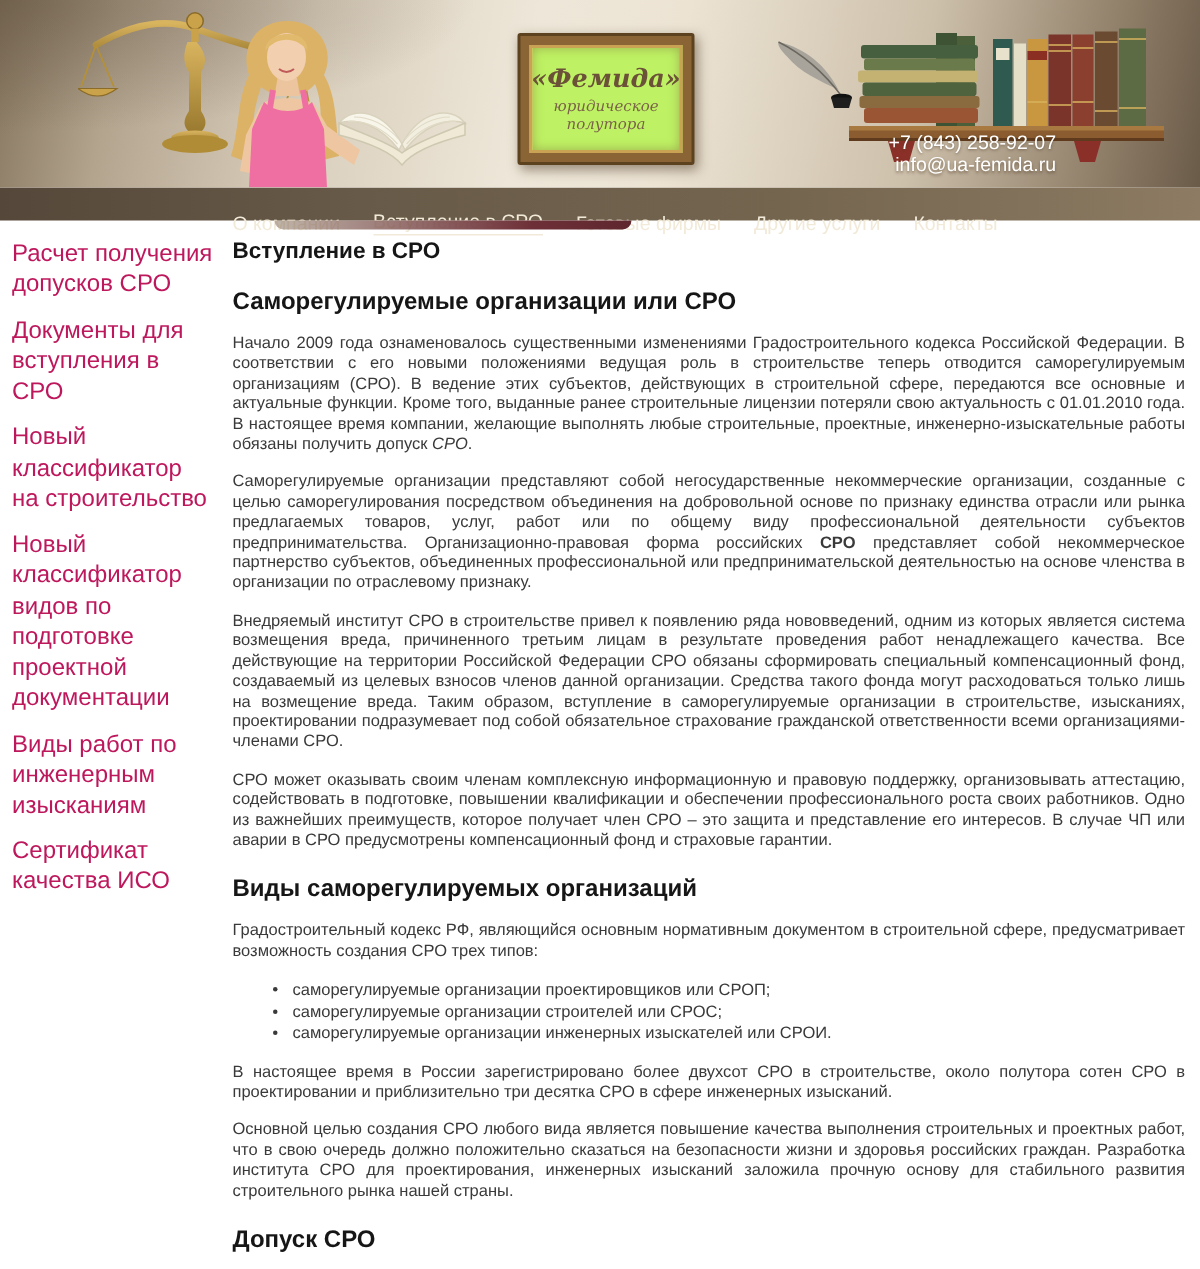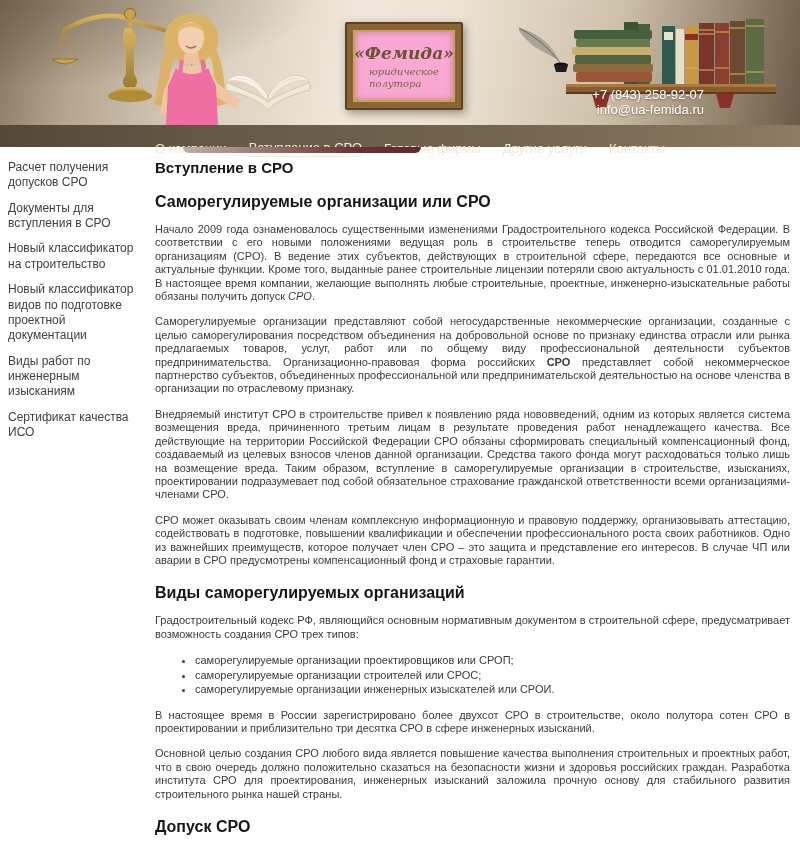--- a/index.html
+++ b/index.html
@@ -18,47 +18,47 @@
     background:radial-gradient(ellipse at 0% 0%,rgba(90,75,58,.5),rgba(90,75,58,0) 70%);
     pointer-events:none;
   }
   .g-abs{position:absolute;}
   .frame{
     box-sizing:border-box;position:absolute;left:345px;top:22px;width:118px;height:88px;
     background:#8a6434;border:2px solid #5c421f;border-radius:2px;
     box-shadow:2px 3px 8px rgba(70,50,30,.5);padding:6px;
   }
   .frame-inner{
-    box-sizing:border-box;width:100%;height:100%;background:#f9a8d4;
+    box-sizing:border-box;width:100%;height:100%;background:#bef264;
     border:2px solid #c9a254;box-shadow:inset 0 0 7px rgba(120,90,50,.45);
     display:flex;flex-direction:column;align-items:center;justify-content:center;
   }
   .logo-title{font-family:"DejaVu Serif",serif;font-style:italic;font-weight:bold;font-size:17px;color:#6b5138;}
-  .logo-sub{font-family:"DejaVu Serif",serif;font-style:italic;font-size:10px;color:#7a6248;line-height:1.15;text-align:left;margin-top:3px;}
+  .logo-sub{font-family:"DejaVu Serif",serif;font-style:italic;font-size:10px;color:#7a6248;line-height:1.15;text-align:center;margin-top:3px;}
   .contact{
     position:absolute;left:560px;top:88px;width:144px;text-align:right;z-index:5;
     color:#ffffff;font-size:13px;line-height:1.15;text-shadow:0 1px 2px rgba(80,60,40,.6);
   }
   
   .nav{
     height:22px;display:flex;align-items:center;gap:22px;padding-left:155px;
     background:linear-gradient(to right,#55483a 0%,#675a48 30%,#74654f 65%,#8d7b63 100%);
     font-size:13px;
   }
   .nav a{color:#f2ead9;text-decoration:none;white-space:nowrap;margin-top:24px;}
   .nav a.active{border-bottom:1px solid #f2ead9;padding-bottom:1px;}
   .photo-tail{
     position:absolute;left:183px;top:147px;width:238px;height:6px;
     border-radius:0 0 6px 6px;
     background:linear-gradient(90deg,rgba(140,120,100,.55),#6e3038 72%,#5f272e);
   }
   
   .content{display:flex;min-height:640px;}
   .sidebar{width:150px;box-sizing:border-box;padding:13px 8px 0 8px;flex-shrink:0;}
-  .sidebar a{display:block;color:#404040;font-size:12px;line-height:1.28;margin-bottom:10px;text-decoration:none;}
+  .sidebar a{display:block;color:#be185d;font-size:16px;line-height:1.28;margin-bottom:10px;text-decoration:none;}
   .main{flex:1;box-sizing:border-box;padding:8px 10px 0 5px;}
   .main h1{font-size:15px;margin:4px 0 16px;color:#161616;}
   .main h2{font-size:16px;margin:17px 0 12px;color:#161616;}
   .main p{font-size:11px;line-height:13.4px;color:#3a3a3a;text-align:justify;margin:0 0 12px;}
   .main ul{margin:0 0 12px 40px;padding:0;font-size:11px;line-height:14.5px;color:#3a3a3a;}
   .em{font-style:italic;}
   .b{font-weight:bold;}
 </style>
 </head>
 <body>

